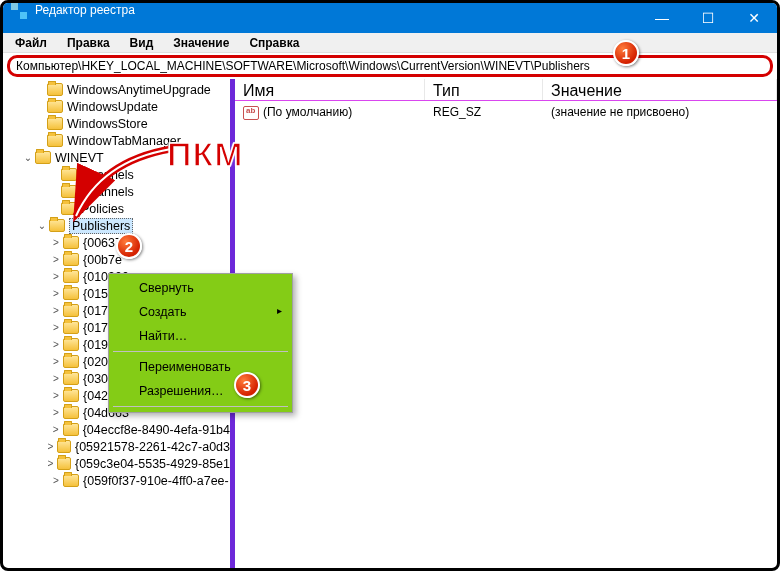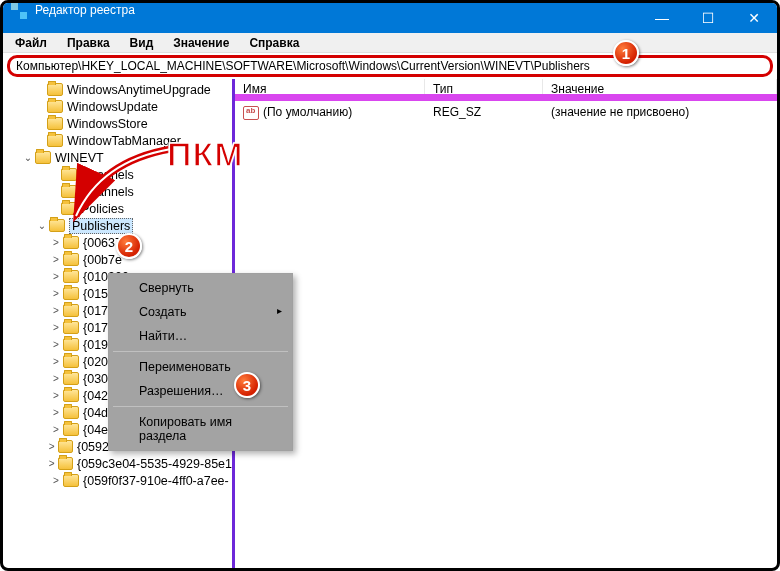--- a/index.html
+++ b/index.html
@@ -7,35 +7,35 @@
 .titlebar { height: 30px; background: #0078d7; color: #fff; display: flex; align-items: flex-start; padding-left: 8px; font-size: 12px; }
 .titlebar .reg-icon { width: 16px; height: 16px; margin-right: 8px; position: relative; }
 .titlebar .reg-icon::before { content: ''; position: absolute; width: 7px; height: 7px; background: #7ec8e3; left: 0; top: 0; }
 .titlebar .reg-icon::after { content: ''; position: absolute; width: 7px; height: 7px; background: #4fc3f7; right: 0; bottom: 0; }
 .title-controls { margin-left: auto; display: flex; }
 .title-controls div { width: 46px; height: 30px; display: flex; align-items: center; justify-content: center; font-size: 14px; }
 .menubar { height: 20px; background: #f0f0f0; display: flex; align-items: center; padding-left: 4px; font-size: 12px; gap: 4px; border-bottom: 1px solid #e0e0e0; }
 .menubar span { padding: 2px 8px; font-weight: bold; }
 .addressbar { height: 22px; border: 3px solid #d40000; border-radius: 10px; margin: 2px 4px; display: flex; align-items: center; padding: 0 6px; font-size: 12px; position: relative; }
 .main { display: flex; height: 490px; }
-.tree { width: 232px; border-right: 3px solid #6d28d9; overflow: hidden; font-size: 12.5px; padding-top: 2px; position: relative; }
+.tree { width: 232px; border-right: 5px solid #6d28d9; overflow: hidden; font-size: 12.5px; padding-top: 2px; position: relative; }
 .tree-row { display: flex; align-items: center; height: 17px; white-space: nowrap; padding-left: 2px; }
 .tree-row .spacer { display: inline-block; }
 .chevron { width: 14px; text-align: center; color: #555; font-size: 10px; display: inline-block; }
 .folder { width: 16px; height: 13px; background: linear-gradient(#ffe69a, #f5c13b); border: 1px solid #d4a017; border-radius: 2px; display: inline-block; margin-right: 4px; position: relative; }
 .folder::before { content: ''; position: absolute; top: -3px; left: 0; width: 6px; height: 3px; background: #f5c13b; border: 1px solid #d4a017; border-bottom: none; border-radius: 1px 1px 0 0; }
 .selected { background: #cce8ff; border: 1px dotted #666; padding: 0 2px; }
 .listview { flex: 1; position: relative; }
-.list-header { display: flex; height: 22px; border-bottom: 7px solid #d946ef; font-size: 12px; }
+.list-header { display: flex; height: 22px; border-bottom: 1px solid #d946ef; font-size: 16px; }
 .list-header div { padding: 3px 8px; border-right: 1px solid #e8e8e8; }
 .list-row { display: flex; font-size: 12px; padding: 2px 0; justify-content: flex-end; }
 .list-row div { padding: 2px 8px; }
 .str-icon { width: 16px; height: 14px; display: inline-block; background: #fff; border: 1px solid #c85050; border-radius: 2px; vertical-align: middle; margin-right: 4px; position: relative; }
 .str-icon::after { content: 'ab'; position: absolute; font-size: 8px; color: #c85050; font-weight: bold; top: -1px; left: 2px; }
-.context-menu { position: absolute; left: 105px; top: 270px; width: 185px; background: #a3a3a3; border: 1px solid #a0a0a0; box-shadow: 3px 3px 6px rgba(0,0,0,.3); font-size: 12.5px; padding: 2px; z-index: 100; }
+.context-menu { position: absolute; left: 105px; top: 270px; width: 185px; background: #84cc16; border: 1px solid #a0a0a0; box-shadow: 3px 3px 6px rgba(0,0,0,.3); font-size: 12.5px; padding: 2px; z-index: 100; }
 .context-menu .item { padding: 5px 24px 5px 28px; position: relative; }
 .context-menu .item.has-sub::after { content: '▸'; position: absolute; right: 8px; font-size: 10px; }
 .context-menu .sep { height: 1px; background: #c0c0c0; margin: 3px 2px; }
 .context-menu .item.highlight { border: 3px solid #d40000; border-radius: 8px; margin: 1px 0; padding: 4px 22px 4px 26px; background: #fff; }
 .annot-text { position: absolute; color: #d40000; font-weight: 900; font-size: 34px; font-family: 'Arial Black', sans-serif; -webkit-text-stroke: 1.5px #fff; text-shadow: 0 0 2px #fff, 0 0 2px #fff; z-index: 50; letter-spacing: 1px; }
 .arrow-svg { position: absolute; z-index: 49; pointer-events: none; }
 .callout { position: absolute; width: 26px; height: 26px; border-radius: 50%; background: radial-gradient(circle at 35% 30%, #ff7b3a, #d42000 70%); border: 2px solid #fff; color: #fff; font-weight: bold; font-size: 15px; display: flex; align-items: center; justify-content: center; box-shadow: 1px 1px 3px rgba(0,0,0,.5); z-index: 120; }
 </style>
 </head>
 <body>
@@ -224,21 +224,20 @@
 </div>
 
 <div class="context-menu">
   <div class="item">Свернуть</div>
   <div class="item has-sub">Создать</div>
   <div class="item">Найти…</div>
   <div class="sep"></div>
   <div class="item">Переименовать</div>
   <div class="item">Разрешения…</div>
   <div class="sep"></div>
-  <div class="item">Копировать имя раздела</div>
 </div>
 
 <div class="annot-text" style="left:164px; top:132px;">ПКМ</div>
 
 <svg class="arrow-svg" style="left:58px; top:138px; width:120px; height:95px;">
   <defs>
       <marker id="ah" markerWidth="10" markerHeight="10" refX="7" refY="3" orient="auto">
         <path d="M0,0 L8,3 L0,6 Z" fill="#d40000"></path>
       </marker>
     </defs>

